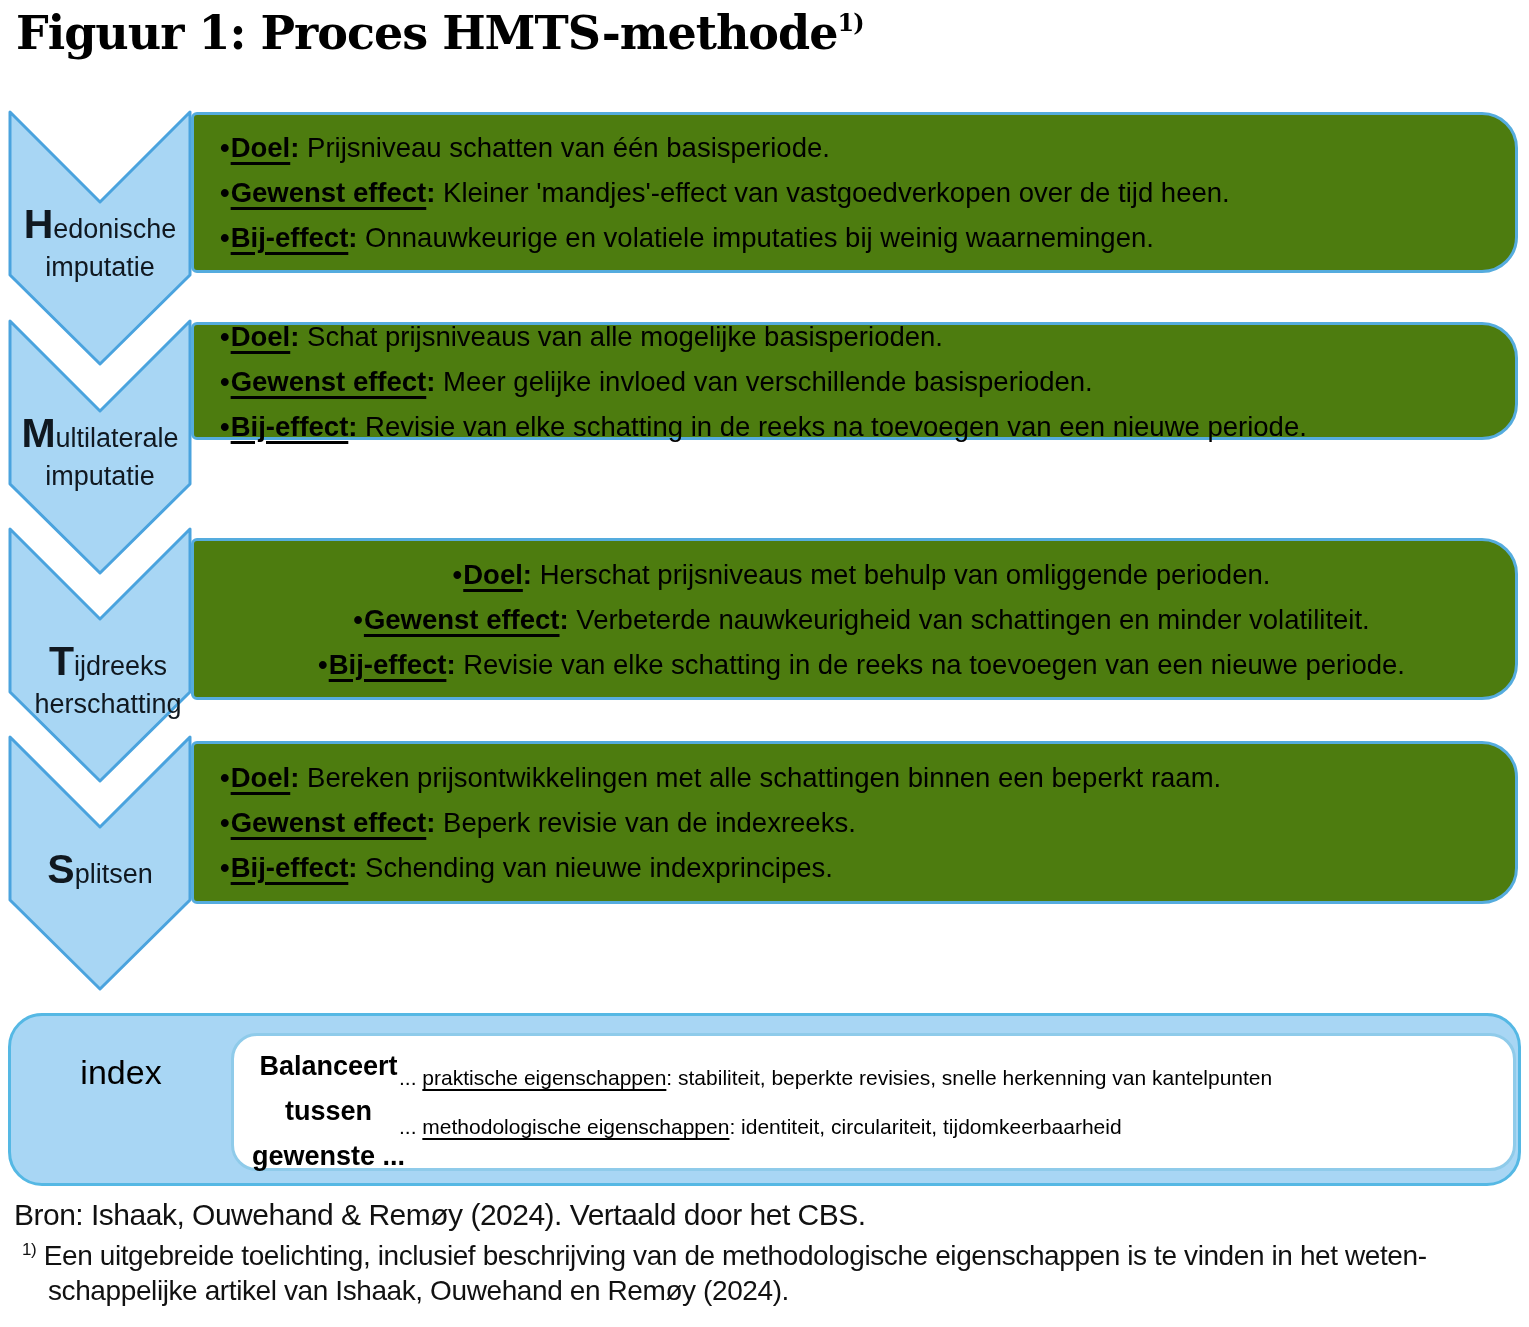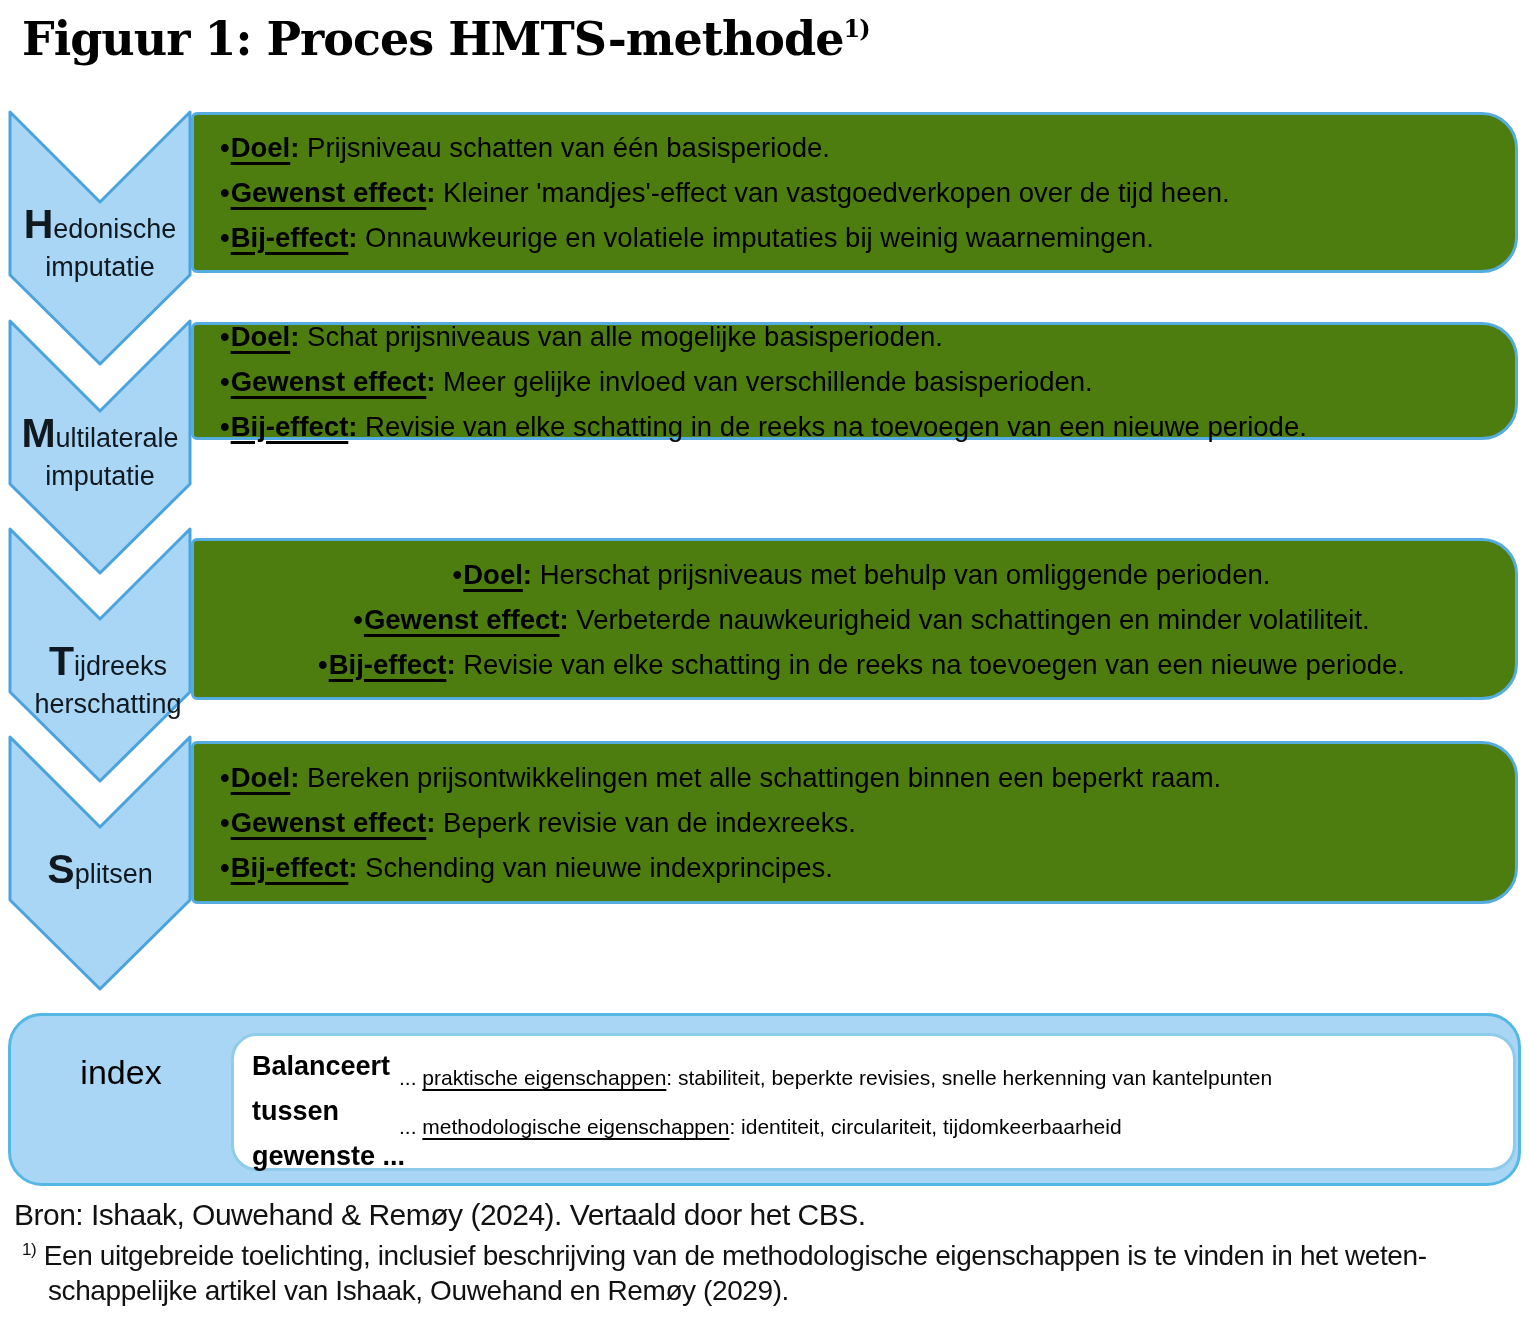--- a/index.html
+++ b/index.html
@@ -3,21 +3,21 @@
 <meta charset="utf-8">
 <style>
   html,body { margin:0; padding:0; background:#fff; }
   .page {
     position:relative; width:1529px; height:1327px;
     background:#fff; overflow:hidden;
     font-family:"Liberation Sans", sans-serif; color:#000;
   }
   
   .title {
-    position:absolute; left:16px; top:6px; margin:6px;
+    position:absolute; left:16px; top:6px; margin:0;
     font-family:"DejaVu Serif", serif;
     font-size:46px; font-weight:bold; letter-spacing:-1px; color:#000;
   }
   .title sup { font-size:24px; vertical-align:18px; }
   
   .chevron { position:absolute; left:8px; width:184px; height:257px; }
   .chev-label {
     position:absolute; left:8px; width:184px; text-align:center;
     font-size:27px; line-height:38px; color:#101820;
   }
@@ -48,21 +48,21 @@
     font-size:34px; line-height:57px; color:#000;
   }
   .result-label .r1 { font-weight:bold; }
   .result-inner {
     position:absolute; left:220px; top:17px; width:1285px; height:138px;
     box-sizing:border-box; background:#fff; border:3px solid #8FCBEA;
     border-radius:26px;
   }
   .intro {
     position:absolute; left:18px; top:8px;
-    font-size:27px; font-weight:bold; line-height:45px; color:#000;
+    font-size:27px; font-weight:bold; line-height:45px; color:#000;text-align:center;
   }
   .props {
     position:absolute; left:165px; top:30px;
     display:flex; flex-direction:column; gap:25px;
     font-size:21px; color:#000; white-space:nowrap;
   }
   .props .term { text-decoration:underline; text-underline-offset:4px; }
   
   .source {
     position:absolute; left:14px; top:1198px; margin:0;
@@ -146,16 +146,16 @@
           <div><span>... </span><span class="term">praktische eigenschappen</span><span>: stabiliteit, beperkte revisies, snelle herkenning van kantelpunten</span></div>
           <div><span>... </span><span class="term">methodologische eigenschappen</span><span>: identiteit, circulariteit, tijdomkeerbaarheid</span></div>
         </div>
     </div>
   </div>
 
   <p class="source">Bron: Ishaak, Ouwehand &amp; Remøy (2024). Vertaald door het CBS.</p>
 
   <p class="footnote">
     <span><sup>1)</sup> <span>Een uitgebreide toelichting, inclusief beschrijving van de methodologische eigenschappen is te vinden in het weten-</span></span><br>
-    <span class="fn2">schappelijke artikel van Ishaak, Ouwehand en Remøy (2029).</span>
+    <span class="fn2">schappelijke artikel van Ishaak, Ouwehand en Remøy (2024).</span>
   </p>
 
 </div>
 
 </body></html>

